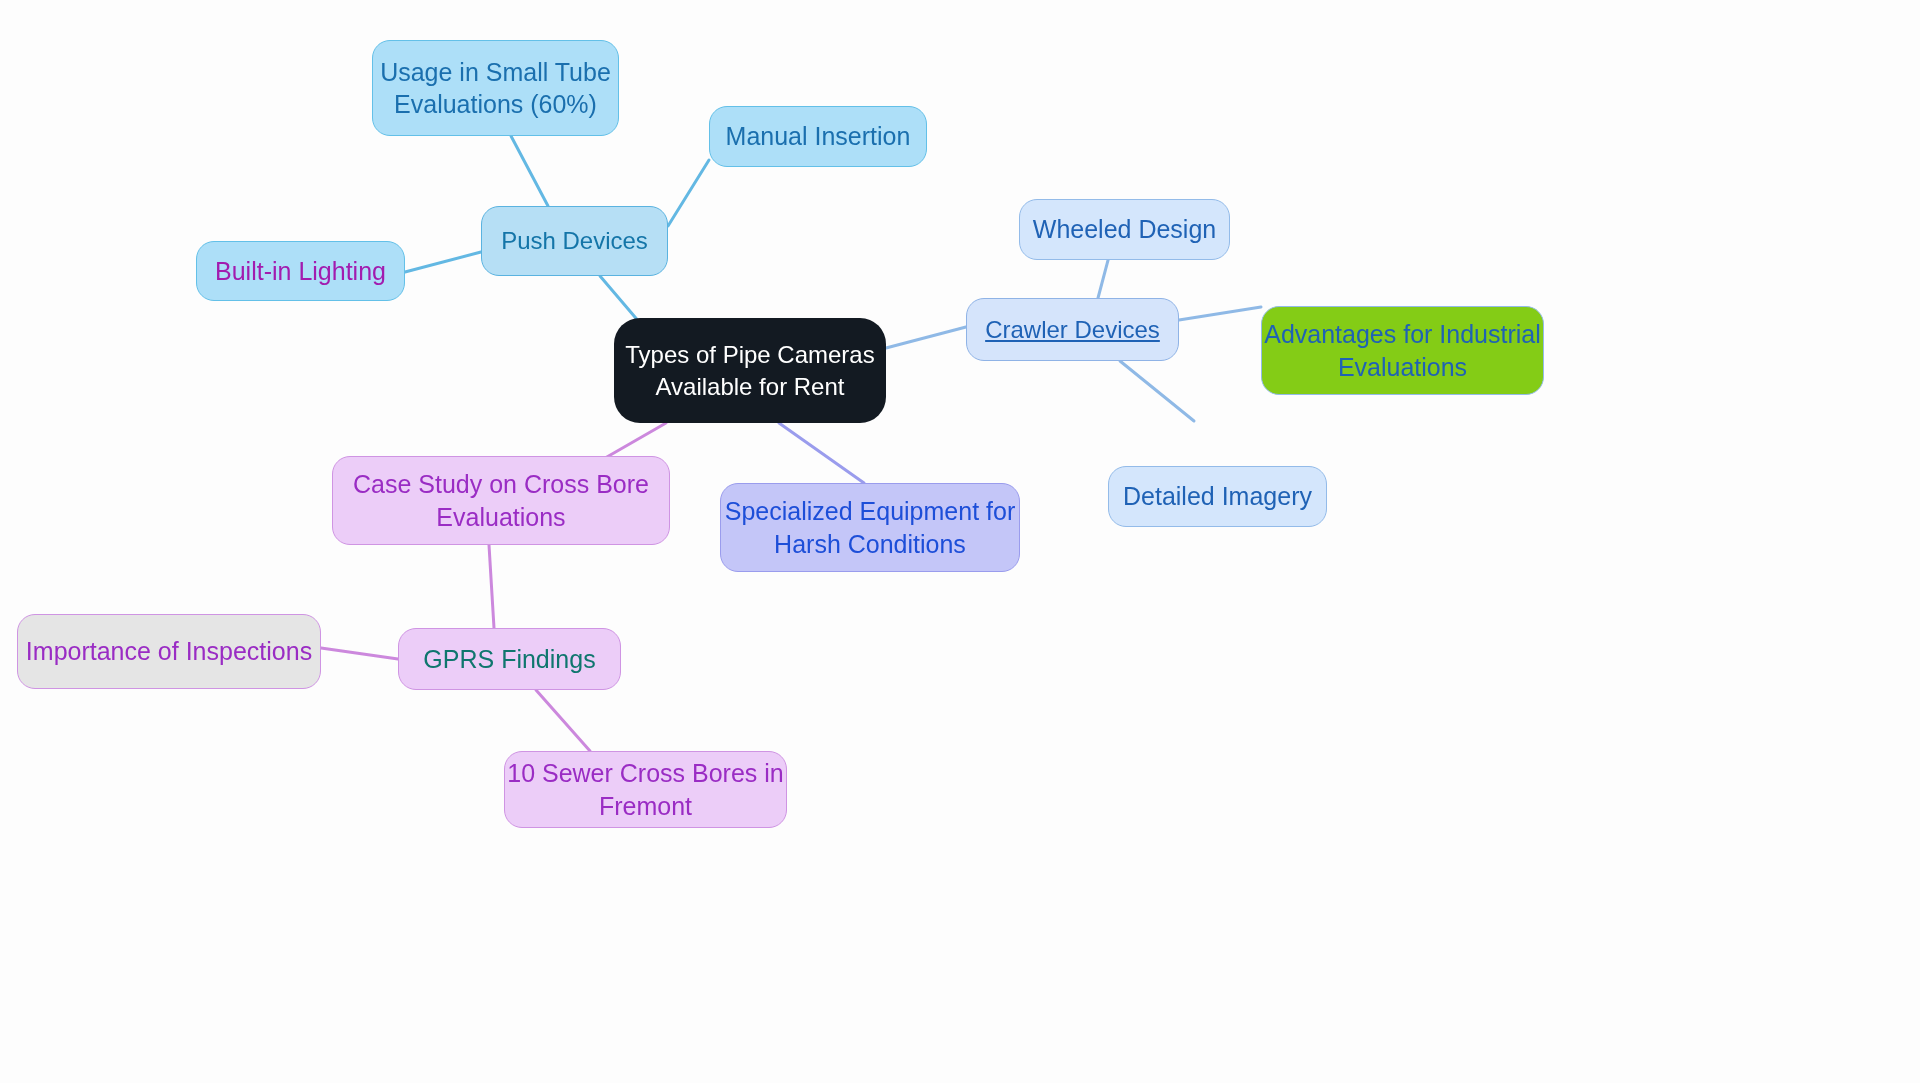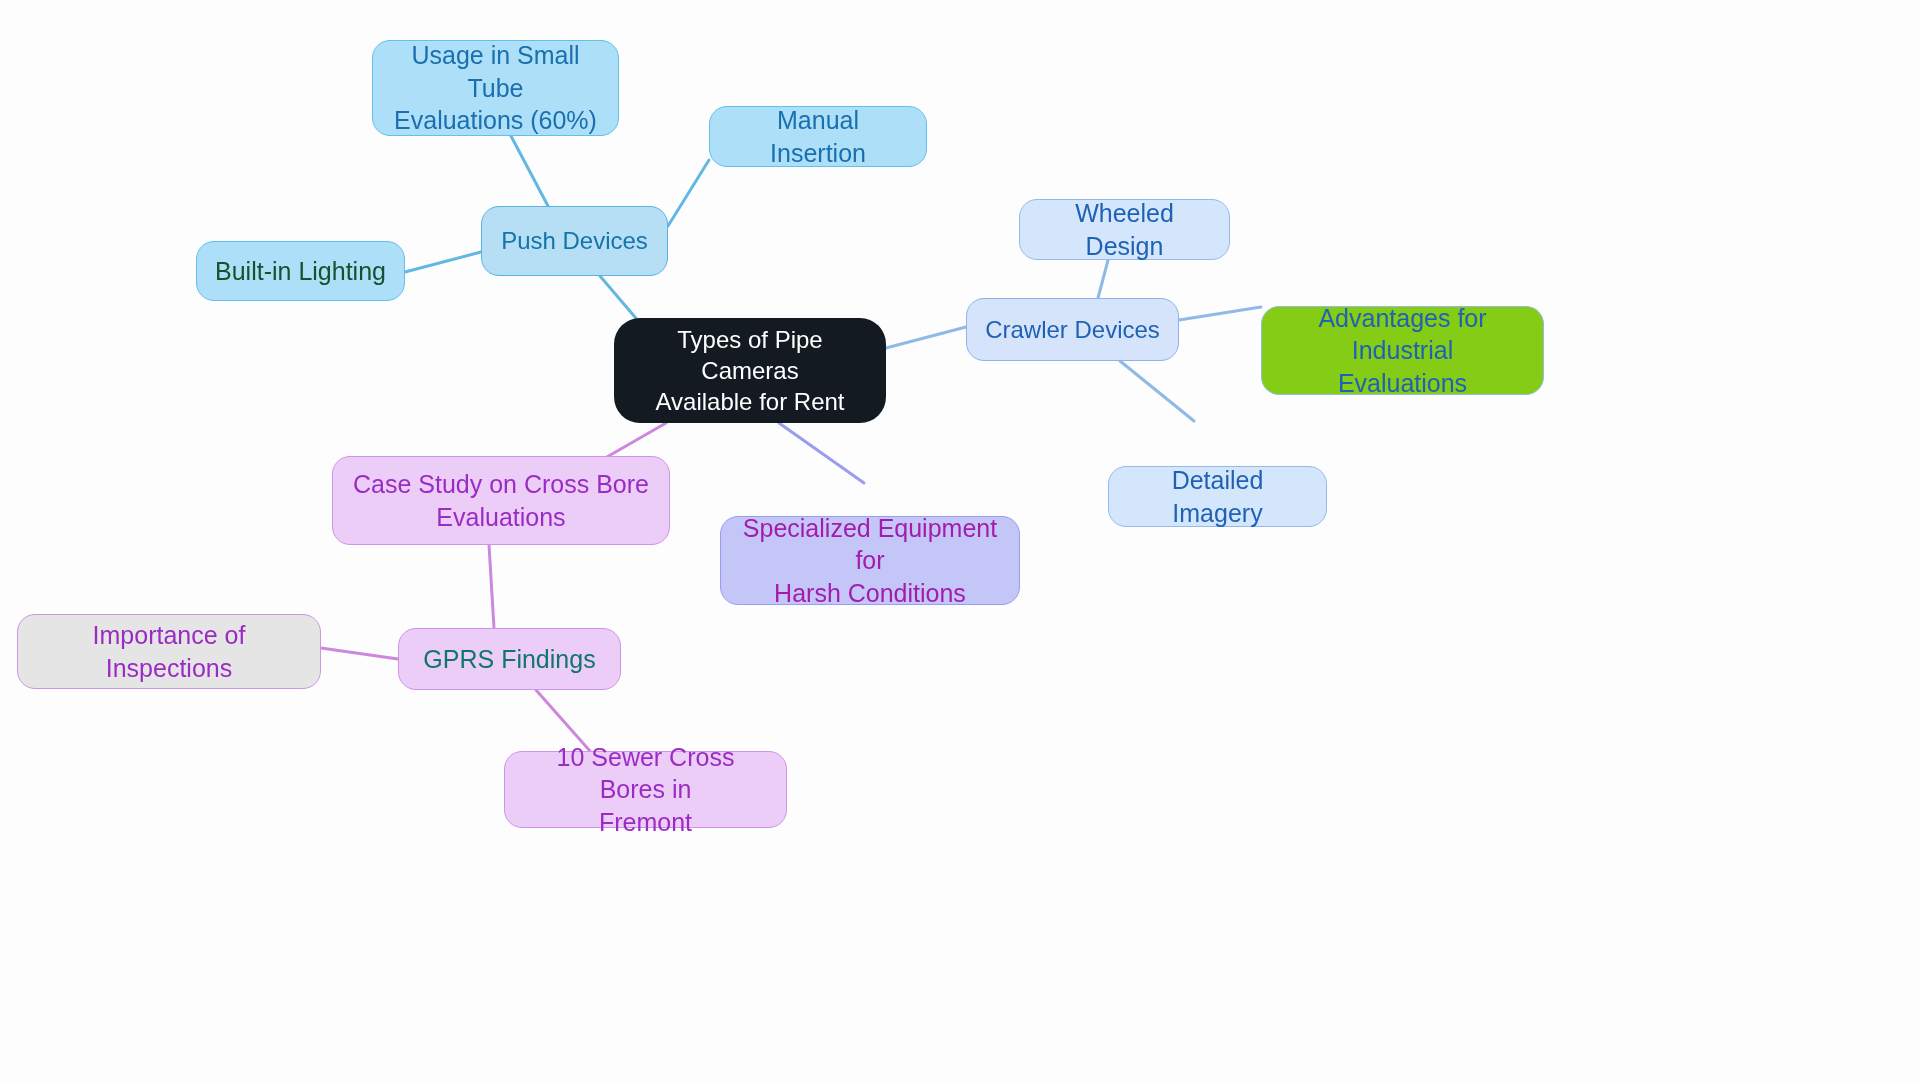--- a/index.html
+++ b/index.html
@@ -33,21 +33,21 @@
     box-sizing: border-box;
     display: flex;
     align-items: center;
     justify-content: center;
     text-align: center;
     border-radius: 18px;
     border-style: solid;
     border-width: 1.5px;
     line-height: 1.3;
     white-space: pre-line;
-    padding: 6px 18px;
+    padding: 6px 2px;
   }
   .node.root {
     background: #131a22;
     border-color: #131a22;
     color: #ffffff;
     font-size: 24px;
     border-radius: 26px;
     border-width: 0;
   }
   .node.blue-branch {
@@ -60,20 +60,21 @@
     background: #addff8;
     border-color: #63c0e8;
     color: #1a6fae;
     font-size: 25px;
   }
   .node.steel-branch {
     background: #d5e4fb;
     border-color: #8fb3e6;
     color: #1f62b5;
     font-size: 24px;
+    text-decoration: underline;
   }
   .node.steel-leaf {
     background: #d4e6fc;
     border-color: #93bbe9;
     color: #1f62b5;
     font-size: 25px;
     margin-top: 45px;
   }
   .node.indigo-leaf {
     background: #c4c6f8;
@@ -113,27 +114,27 @@
       <line x1="398" y1="659" x2="321" y2="648" stroke="#cc88dd" stroke-width="3" stroke-linecap="round"></line>
       <line x1="536" y1="690" x2="590" y2="751" stroke="#cc88dd" stroke-width="3" stroke-linecap="round"></line>
     </svg>
   <div id="nodes">
       <div class="node root" style="left: 614px; top: 318px; width: 272px; height: 105px; background: rgb(19, 26, 34); color: rgb(255, 255, 255);">Types of Pipe Cameras
 Available for Rent</div>
       <div class="node blue-branch" style="left: 481px; top: 206px; width: 187px; height: 70px; background: rgb(182, 223, 245); border-color: rgb(90, 179, 224); color: rgb(20, 117, 168);">Push Devices</div>
       <div class="node blue-leaf" style="left: 372px; top: 40px; width: 247px; height: 96px; background: rgb(173, 223, 248); border-color: rgb(99, 192, 232); color: rgb(26, 111, 174);">Usage in Small Tube
 Evaluations (60%)</div>
       <div class="node blue-leaf" style="left: 709px; top: 106px; width: 218px; height: 61px; background: rgb(173, 223, 248); border-color: rgb(99, 192, 232); color: rgb(26, 111, 174);">Manual Insertion</div>
-      <div class="node blue-leaf" style="left: 196px; top: 241px; width: 209px; height: 60px; background: rgb(173, 223, 248); border-color: rgb(99, 192, 232); color: #14532d;">Built-in Lighting</div>
+      <div class="node blue-leaf" style="left: 196px; top: 241px; width: 209px; height: 60px; background: rgb(173, 223, 248); border-color: rgb(99, 192, 232); color: #a21caf;">Built-in Lighting</div>
       <div class="node steel-branch" style="left: 966px; top: 298px; width: 213px; height: 63px; background: rgb(213, 228, 251); border-color: rgb(143, 179, 230); color: rgb(31, 98, 181);">Crawler Devices</div>
       <div class="node steel-leaf" style="left: 1019px; top: 154px; width: 211px; height: 61px; background: rgb(212, 230, 252); border-color: rgb(147, 187, 233); color: rgb(31, 98, 181);">Wheeled Design</div>
       <div class="node steel-leaf" style="left: 1261px; top: 261px; width: 283px; height: 89px; background: #84cc16; border-color: rgb(147, 187, 233); color: rgb(31, 98, 181);">Advantages for Industrial
 Evaluations</div>
       <div class="node steel-leaf" style="left: 1108px; top: 421px; width: 219px; height: 61px; background: rgb(212, 230, 252); border-color: rgb(147, 187, 233); color: rgb(31, 98, 181);">Detailed Imagery</div>
-      <div class="node indigo-leaf" style="left: 720px; top: 483px; width: 300px; height: 89px; background: rgb(196, 198, 248); border-color: rgb(154, 156, 237); color: #a21caf; margin-top: 33px;">Specialized Equipment for
+      <div class="node indigo-leaf" style="left: 720px; top: 483px; width: 300px; height: 89px; background: rgb(196, 198, 248); border-color: rgb(154, 156, 237); color: #1d4ed8;">Specialized Equipment for
 Harsh Conditions</div>
       <div class="node orchid-branch" style="left: 332px; top: 456px; width: 338px; height: 89px; background: rgb(236, 205, 248); border-color: rgb(207, 148, 227); color: rgb(154, 44, 196);">Case Study on Cross Bore
 Evaluations</div>
       <div class="node orchid-leaf" style="left: 398px; top: 628px; width: 223px; height: 62px; background: rgb(236, 205, 248); border-color: rgb(207, 148, 227); color: #0f766e;">GPRS Findings</div>
       <div class="node orchid-leaf" style="left: 17px; top: 614px; width: 304px; height: 75px; background: #e5e5e5; border-color: rgb(207, 148, 227); color: rgb(154, 44, 196);">Importance of Inspections</div>
       <div class="node orchid-leaf" style="left: 504px; top: 751px; width: 283px; height: 77px; background: rgb(236, 205, 248); border-color: rgb(207, 148, 227); color: rgb(154, 44, 196);">10 Sewer Cross Bores in
 Fremont</div>
     </div>
 </div>
 

